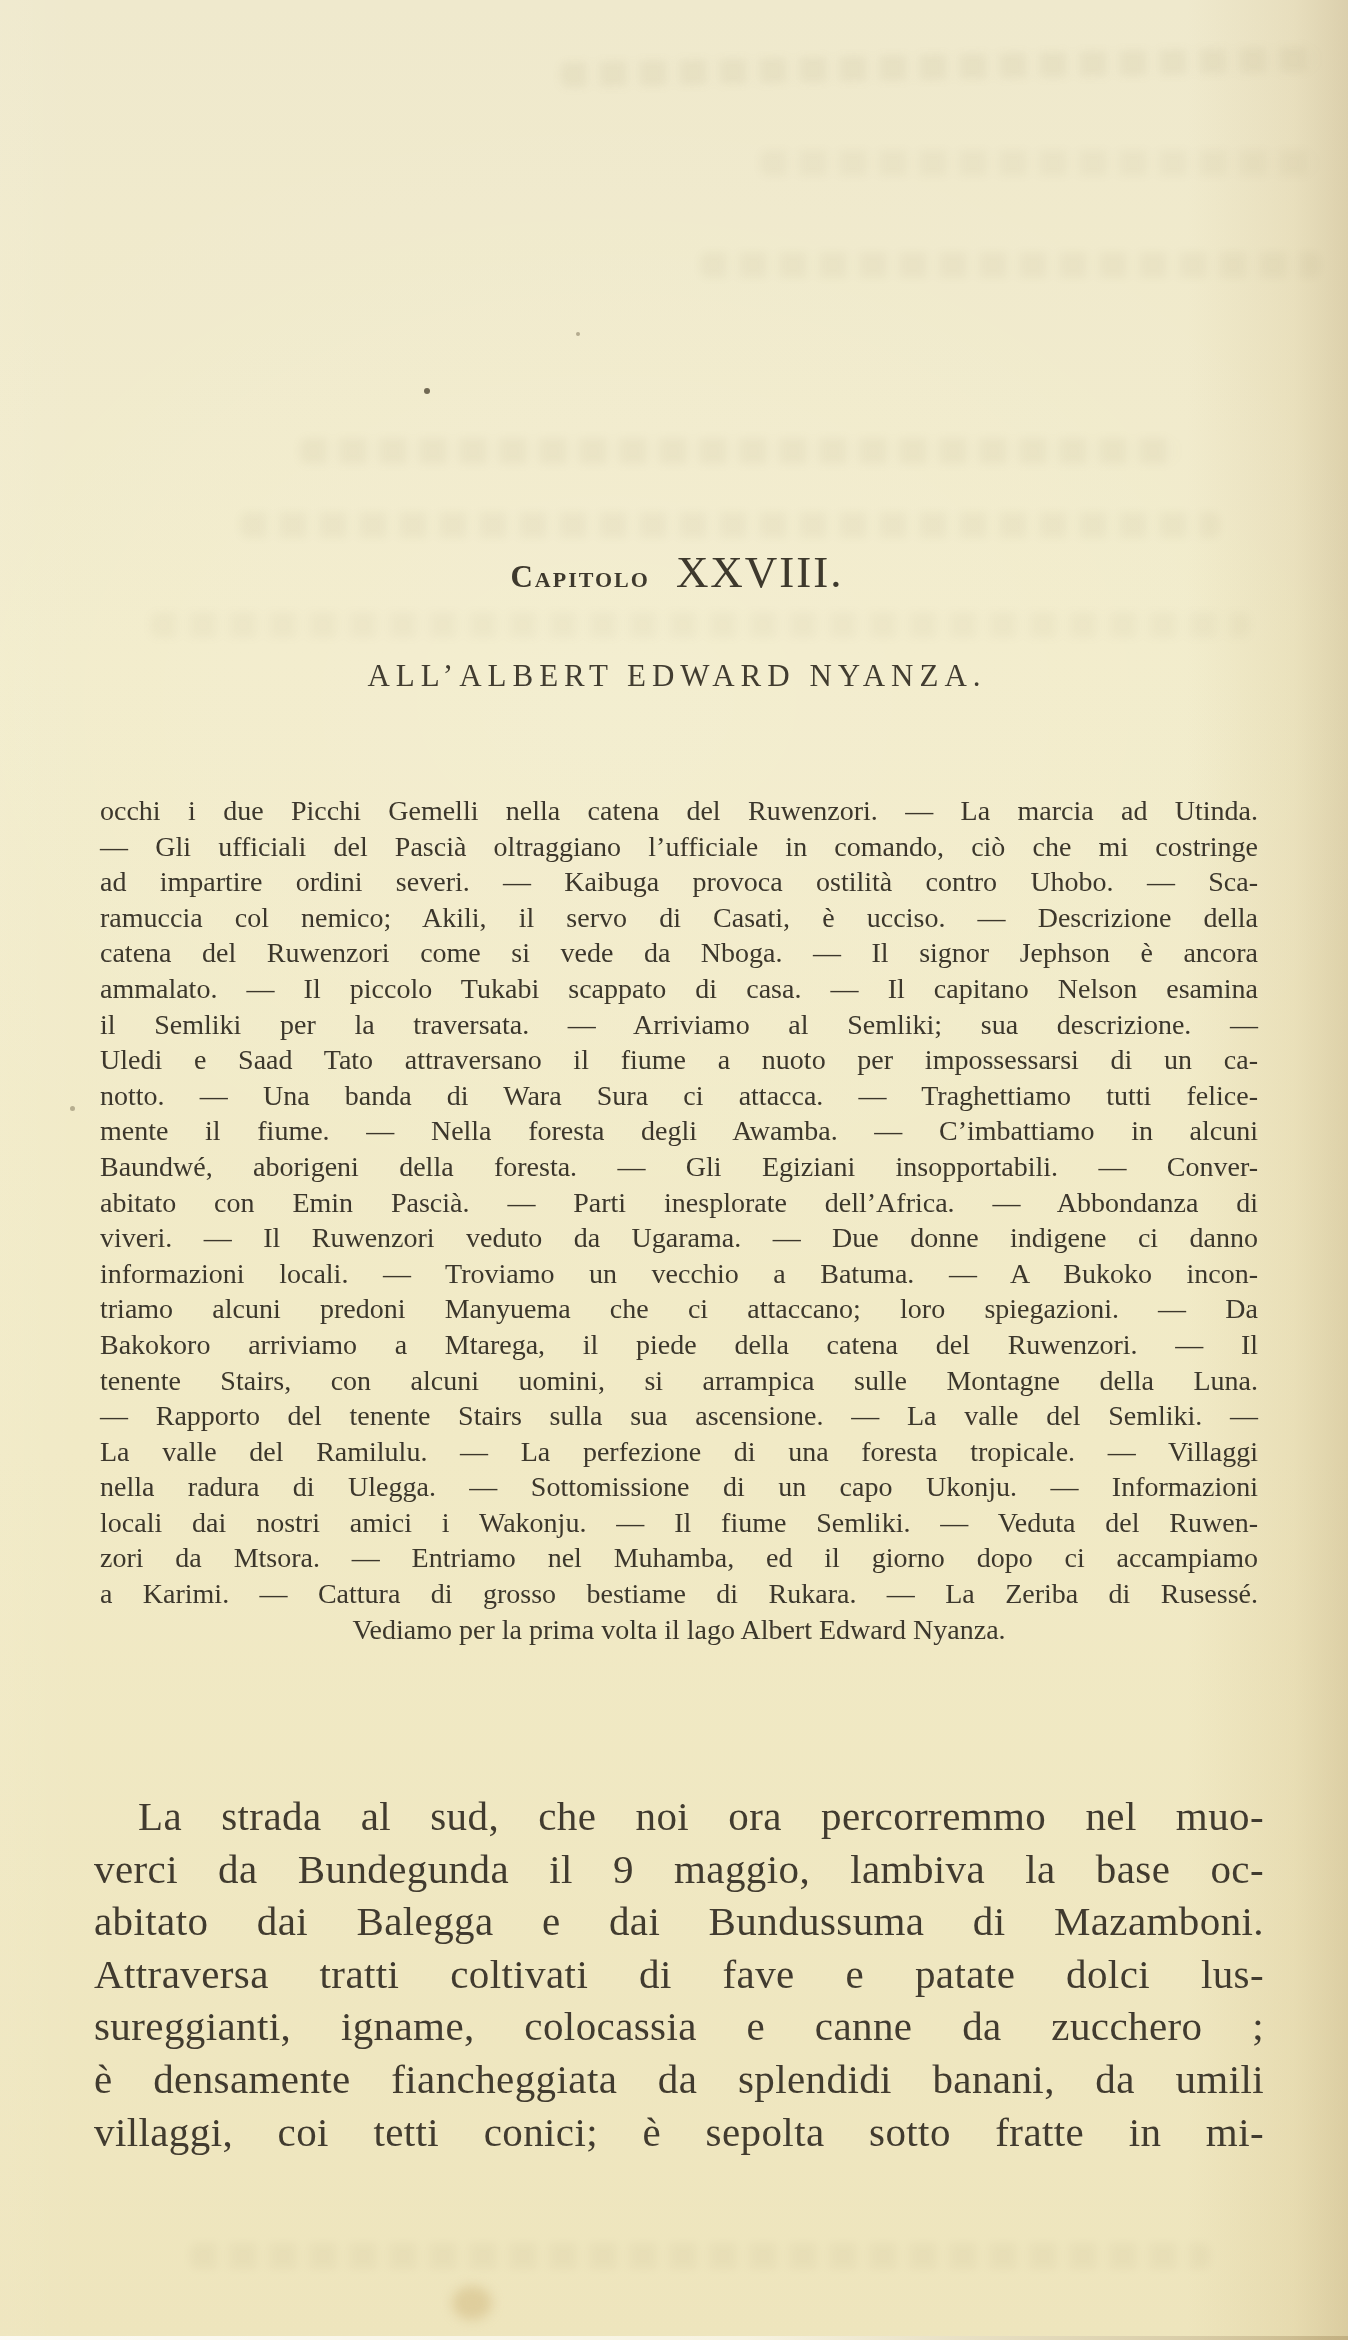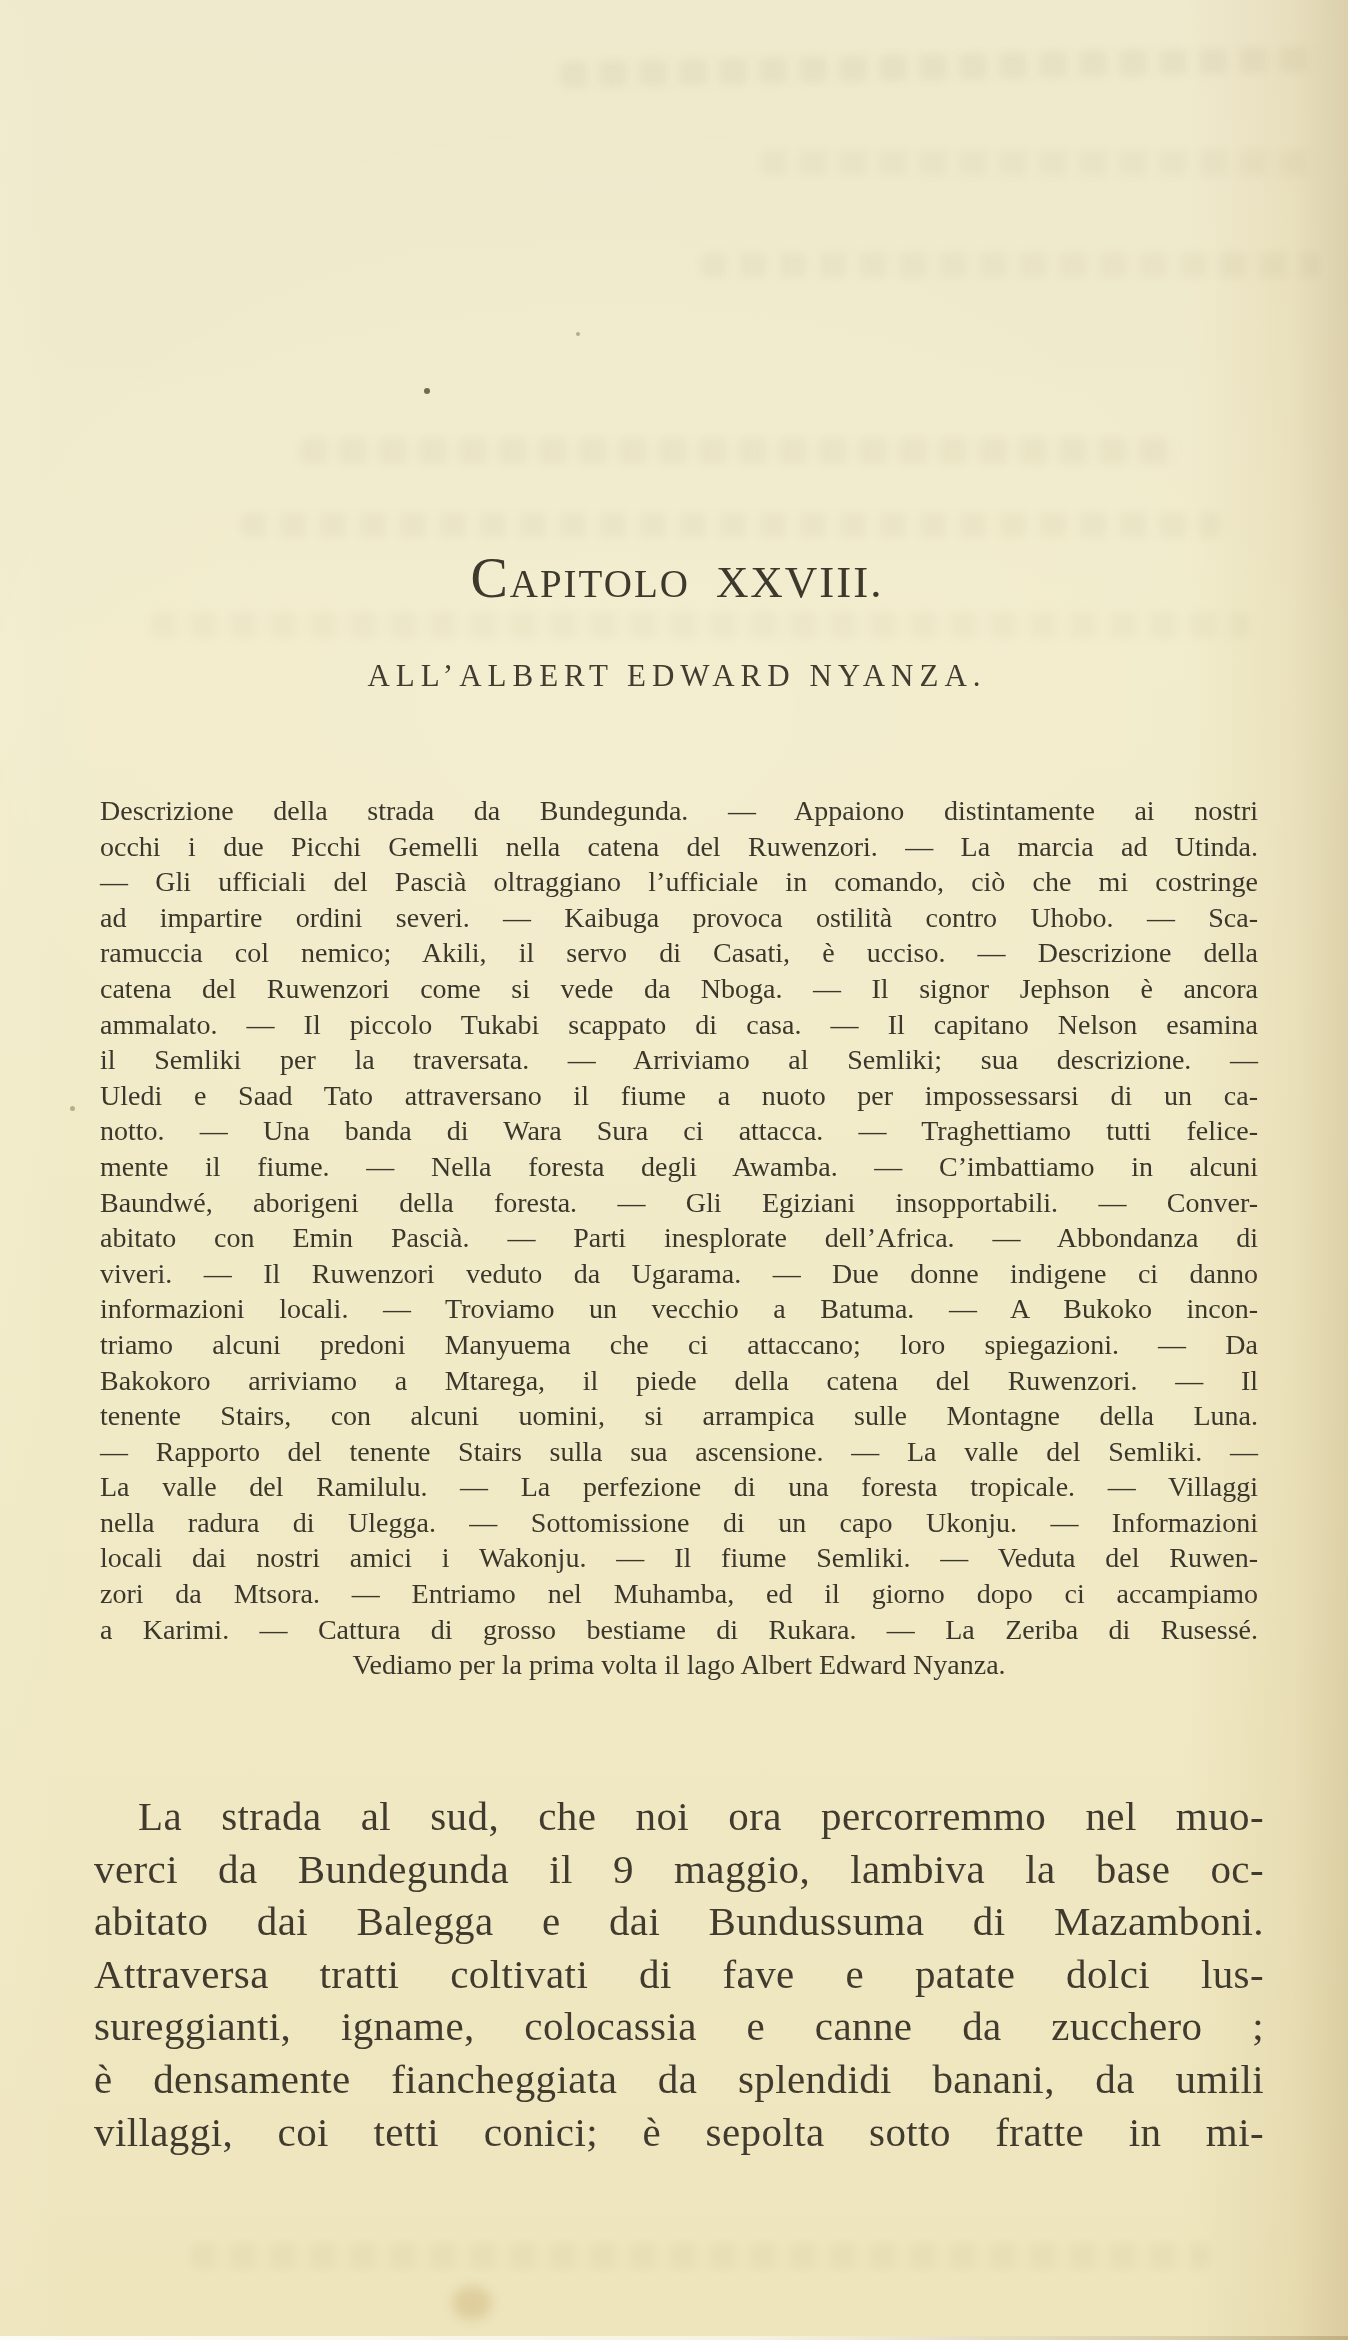--- a/index.html
+++ b/index.html
@@ -37,21 +37,21 @@
   .s3{top:2286px;left:452px;width:40px;height:34px;background:rgba(196,162,96,0.35);filter:blur(6px);}
   .s4{top:1106px;left:70px;width:5px;height:5px;background:rgba(110,100,74,0.45);}
   
   .ink{color:#3e392d;}
   .title-block{
     position:absolute;top:546px;left:94px;width:1166px;
     text-align:center;letter-spacing:1px;
   }
   .chapter-word{
     font-variant:small-caps;
-    font-size:56px;letter-spacing:2px;
+    font-size:31px;letter-spacing:2px;font-weight:bold;
   }
   .chapter-number{
     font-size:45px;letter-spacing:2px;margin-left:26px;
   }
   .subtitle{
     position:absolute;top:658px;left:94px;width:1166px;
     text-align:center;font-size:31px;letter-spacing:6px;color:#423d31;
     white-space:nowrap;
   }
   .summary{
@@ -92,21 +92,20 @@
   <div class="speck s4"></div>
 
   <div class="title-block ink">
     <span class="chapter-word">Capitolo</span><span class="chapter-number">XXVIII.</span>
   </div>
 
   <div class="subtitle">ALL’ALBERT EDWARD NYANZA.</div>
 
   <div class="summary">
     <div>
-        <div class="line">Descrizione della strada da Bundegunda. — Appaiono distintamente ai nostri</div>
         <div class="line">occhi i due Picchi Gemelli nella catena del Ruwenzori. — La marcia ad Utinda.</div>
         <div class="line">— Gli ufficiali del Pascià oltraggiano l’ufficiale in comando, ciò che mi costringe</div>
         <div class="line">ad impartire ordini severi. — Kaibuga provoca ostilità contro Uhobo. — Sca-</div>
         <div class="line">ramuccia col nemico; Akili, il servo di Casati, è ucciso. — Descrizione della</div>
         <div class="line">catena del Ruwenzori come si vede da Nboga. — Il signor Jephson è ancora</div>
         <div class="line">ammalato. — Il piccolo Tukabi scappato di casa. — Il capitano Nelson esamina</div>
         <div class="line">il Semliki per la traversata. — Arriviamo al Semliki; sua descrizione. —</div>
         <div class="line">Uledi e Saad Tato attraversano il fiume a nuoto per impossessarsi di un ca-</div>
         <div class="line">notto. — Una banda di Wara Sura ci attacca. — Traghettiamo tutti felice-</div>
         <div class="line">mente il fiume. — Nella foresta degli Awamba. — C’imbattiamo in alcuni</div>

